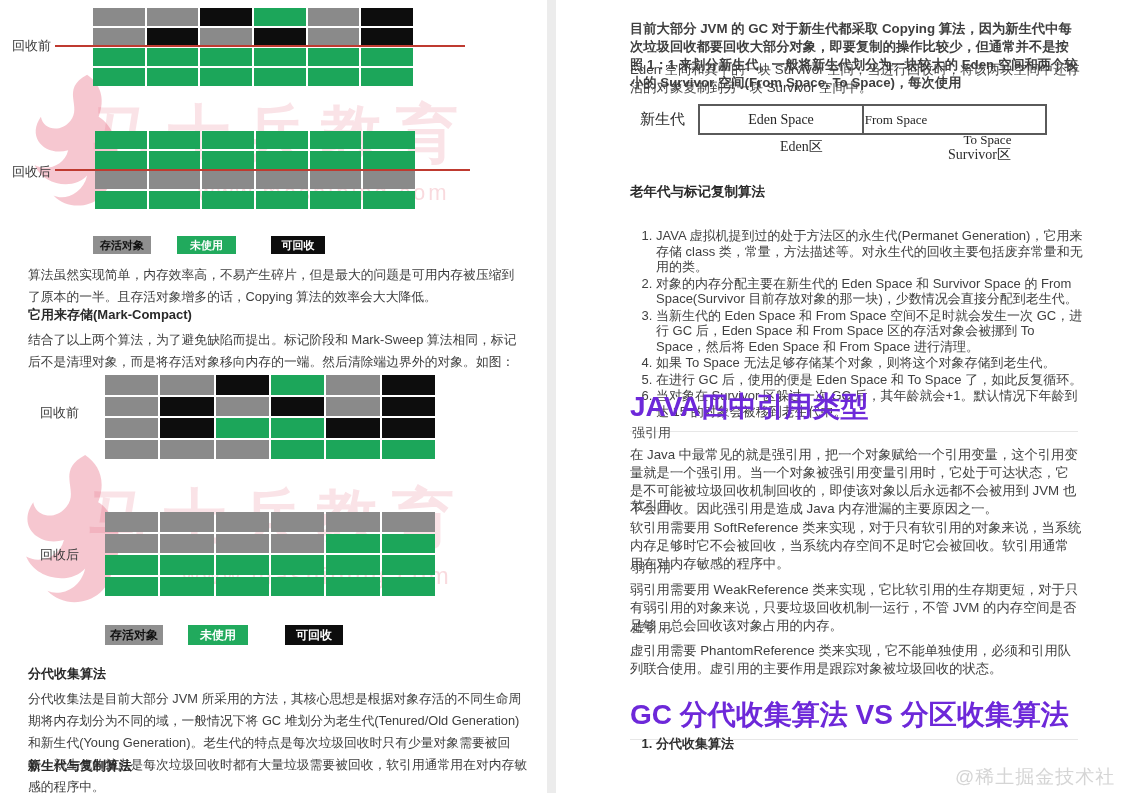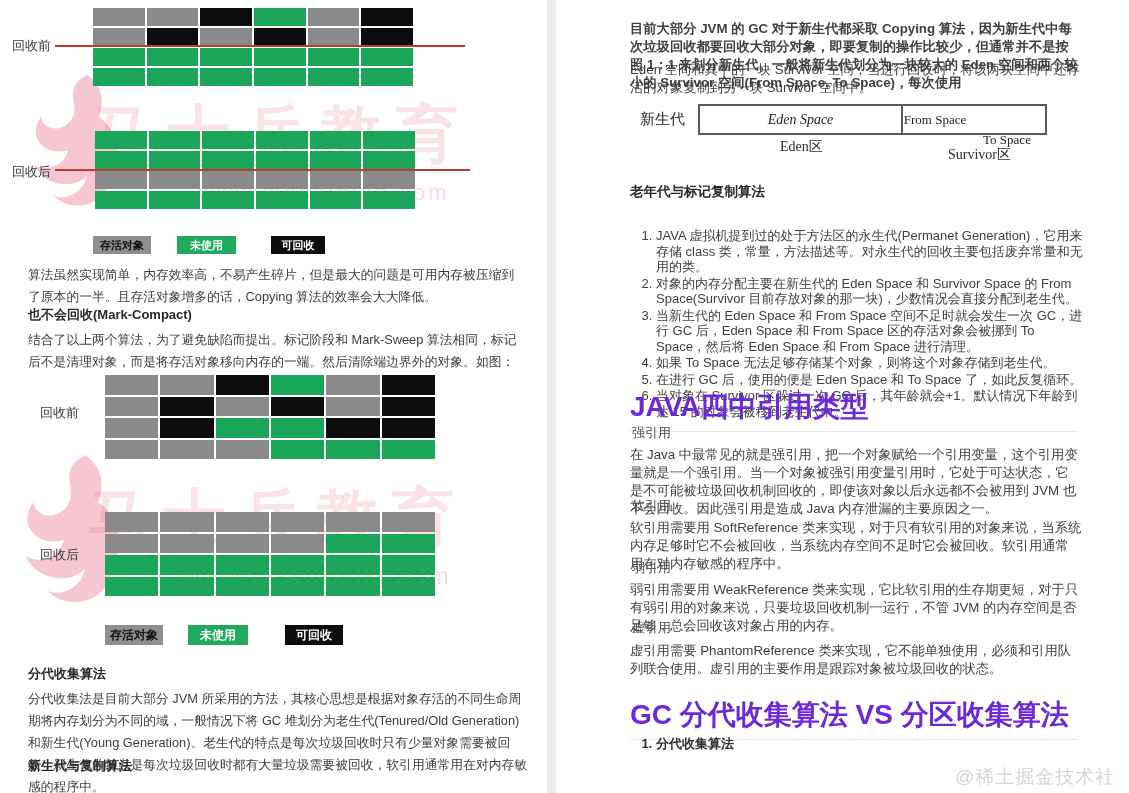--- a/index.html
+++ b/index.html
@@ -42,21 +42,21 @@
   .rh3{position:absolute;left:0;font-size:13.5px;font-weight:bold;color:#2a2a2a;}
   .rsub{position:absolute;left:2px;font-size:13px;color:#4a4a4a;}
   .rh1{position:absolute;left:0;width:448px;font-size:28px;font-weight:bold;color:#6d28d9;padding-bottom:5px;border-bottom:1px solid #e7e7e7;}
   .rol{position:absolute;left:0;top:228px;width:430px;font-size:13px;line-height:15.5px;color:#3f3f3f;padding-left:26px;margin:0;}
   .rol li{margin-bottom:1px;}
   .rol2{position:absolute;left:0;top:735px;width:430px;font-size:13px;font-weight:bold;color:#2f2f2f;padding-left:26px;margin:0;}
   
   .gen-label{position:absolute;left:10px;top:110px;font-size:15px;color:#2b2b2b;font-family:"Liberation Serif","DejaVu Serif",serif;}
   .gen-table{position:absolute;left:68px;top:104px;width:345px;height:27px;border:2px solid #5a5a5a;display:flex;font-family:"Liberation Serif","DejaVu Serif",serif;background:#fff;}
   .gen-cell{display:flex;align-items:center;justify-content:center;font-size:14px;color:#242424;}
-  .gen-cell.c0{width:201px;font-style:italic;}
+  .gen-cell.c0{width:162px;}
   .gen-cell.c1{width:64px;border-left:2px solid #5a5a5a;font-size:13px;}
   .gen-cell.c2{flex:1;border-left:2px solid #5a5a5a;font-size:13px;margin-top:34px;}
   .space-label{position:absolute;font-size:14px;color:#2d2d2d;font-family:"Liberation Serif","DejaVu Serif",serif;}
 </style>
 </head>
 <body>
 
 <div class="col-left">
 
   <div class="wm" style="left:22px;top:70px;">
@@ -132,21 +132,21 @@
     </div>
   <div class="gc-label" style="left:12px;top:163px;">回收后</div>
   <div class="redline" style="left:55px;top:169px;width:415px;"></div>
 
   <div class="legend-item legend-1 lg-gray" style="left:93px;width:58px;">存活对象</div>
   <div class="legend-item legend-1 lg-green" style="left:177px;width:59px;">未使用</div>
   <div class="legend-item legend-1 lg-black" style="left:271px;width:54px;">可回收</div>
 
   <p class="lp" style="top:264px;margin:0;">算法虽然实现简单，内存效率高，不易产生碎片，但是最大的问题是可用内存被压缩到了原本的一半。且存活对象增多的话，Copying 算法的效率会大大降低。</p>
 
-  <div class="lh3" style="top:306px;">也不会回收(Mark-Compact)</div>
+  <div class="lh3" style="top:306px;">它用来存储(Mark-Compact)</div>
 
   <p class="lp" style="top:329px;margin:0;">结合了以上两个算法，为了避免缺陷而提出。标记阶段和 Mark-Sweep 算法相同，标记后不是清理对象，而是将存活对象移向内存的一端。然后清除端边界外的对象。如图：</p>
 
   <div class="mem-grid g3">
       <div style="background: rgb(138, 138, 138);"></div>
       <div style="background: rgb(138, 138, 138);"></div>
       <div style="background: rgb(13, 13, 13);"></div>
       <div style="background: rgb(28, 166, 90);"></div>
       <div style="background: rgb(138, 138, 138);"></div>
       <div style="background: rgb(13, 13, 13);"></div>

